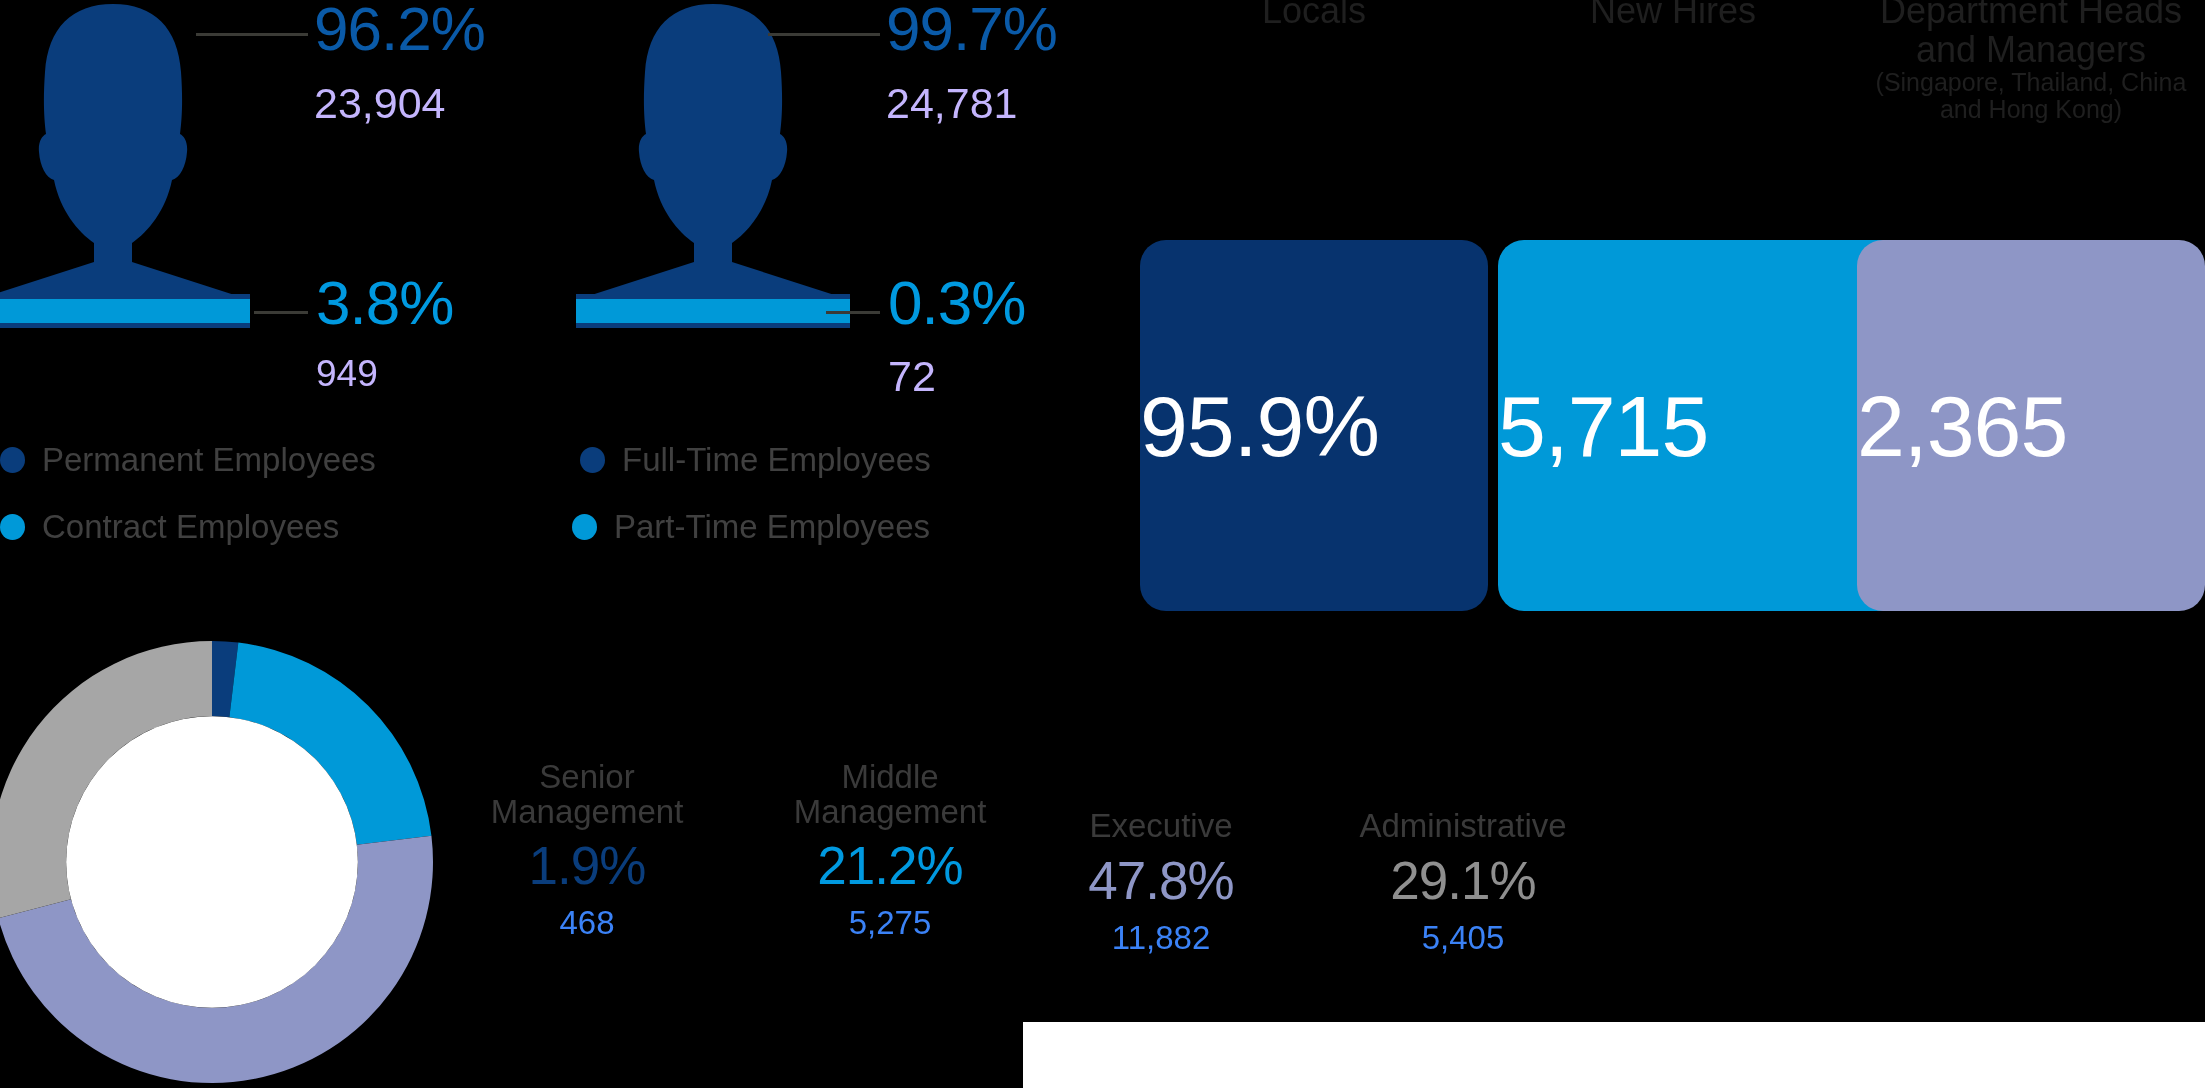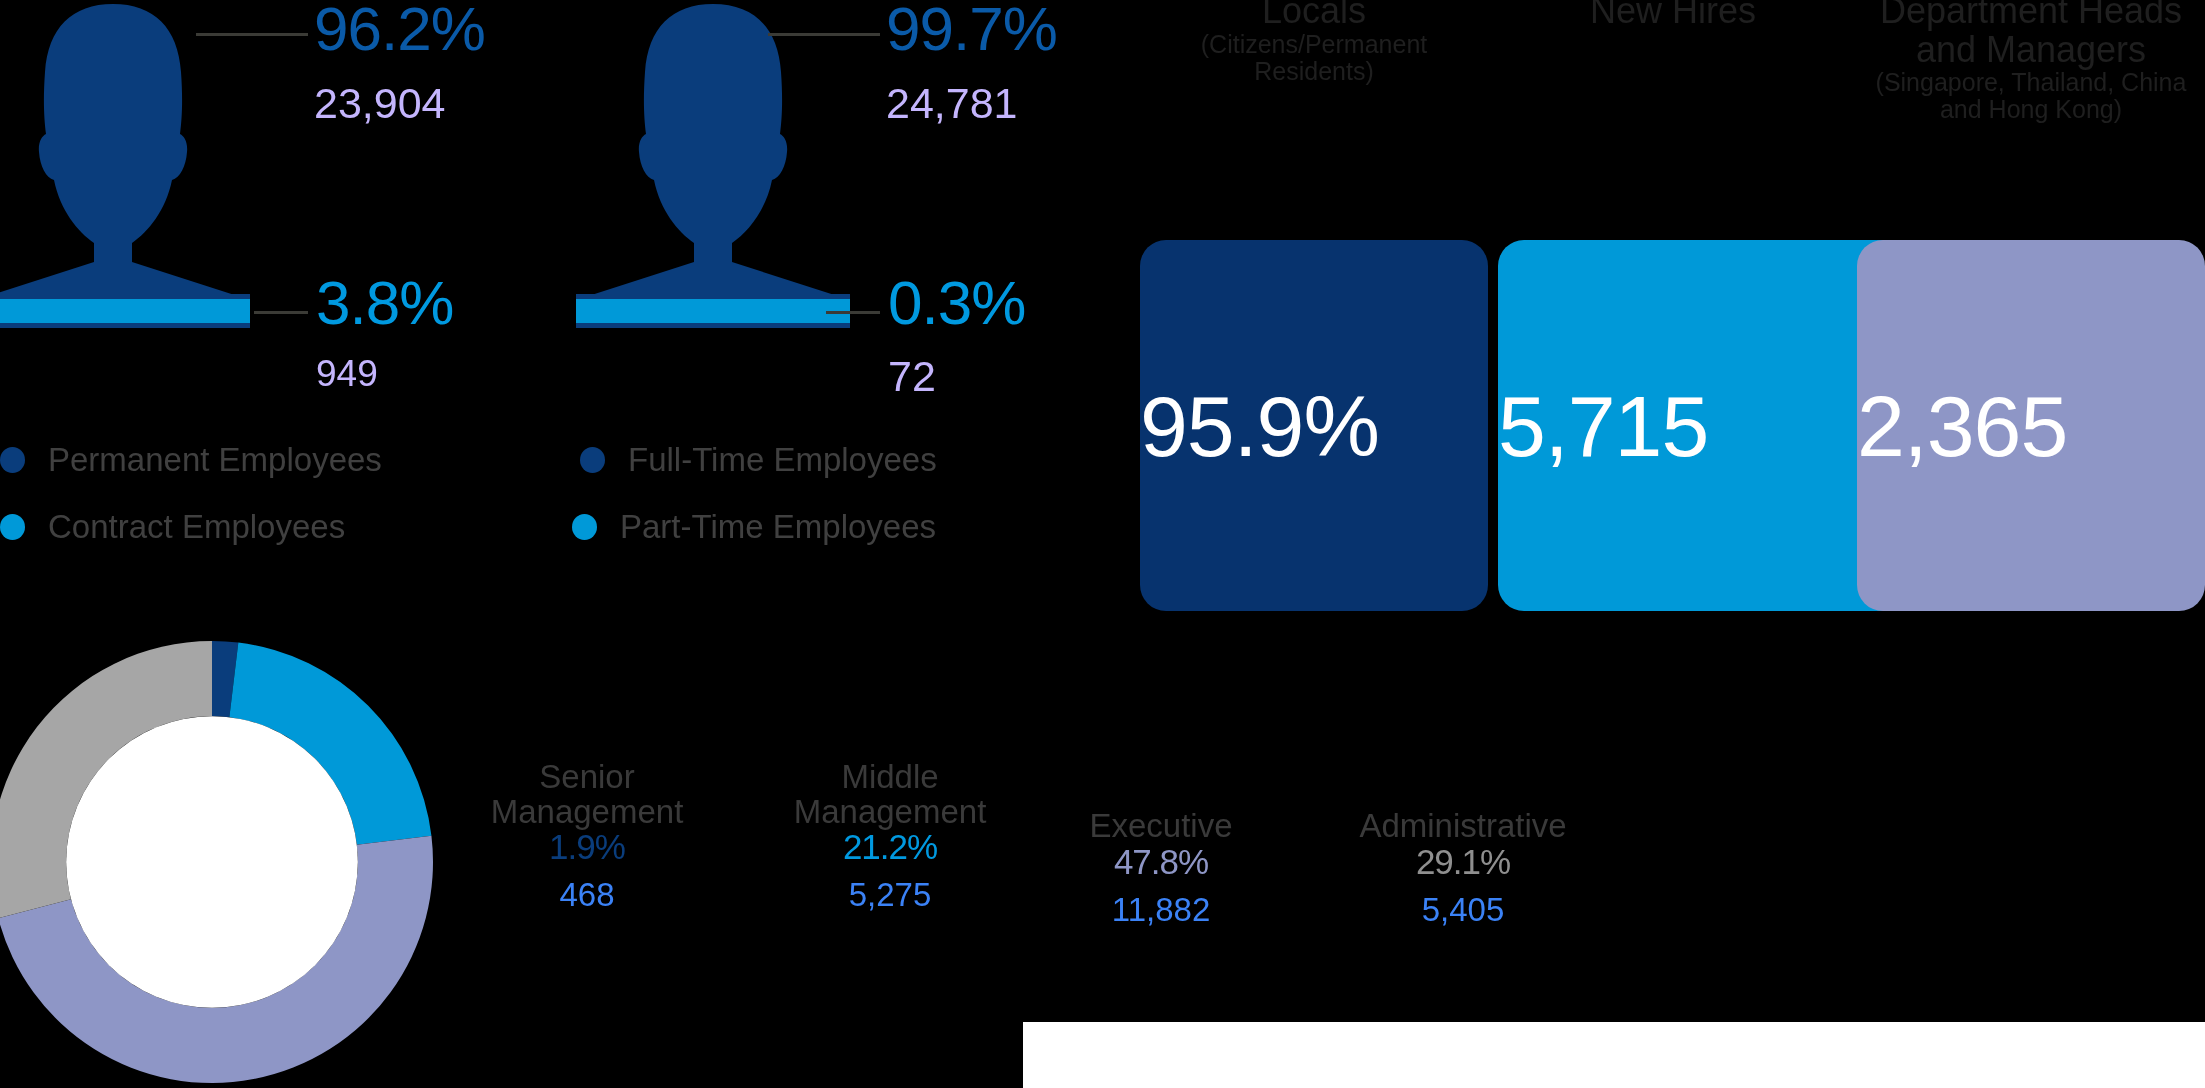--- a/index.html
+++ b/index.html
@@ -43,21 +43,21 @@
     position: absolute;
     height: 3px;
     background: #3b3b36;
   }
 
   
   .legend-row {
     position: absolute;
     display: flex;
     align-items: center;
-    gap: 23px;
+    gap: 17px;
     white-space: nowrap;
   }
   .legend-dot {
     width: 25px;
     height: 26px;
     border-radius: 50%;
     flex: 0 0 auto;
   }
   .legend-text {
     font-family: "Liberation Sans", sans-serif;
@@ -104,23 +104,24 @@
 
   
   .grade-col { position: absolute; text-align: center; width: 230px; }
   .grade-col .g-label {
     font-size: 33px;
     color: #3a3a3a;
     line-height: 1.05;
     display: block;
   }
   .grade-col .g-pct {
-    font-size: 35px;
-    line-height: 1;
-    display: block;
+    font-size: 53px;
+    line-height: 1;
+    display: block;
+    margin-top: 10px;
     letter-spacing: -1px;
   }
   .grade-col .g-count {
     font-size: 33px;
     color: #3b82f6;
     line-height: 1;
     display: block;
     margin-top: 14px;
   }
 
@@ -218,21 +219,20 @@
     <span class="legend-dot" style="background:#0a3d7c;"></span>
     <span class="legend-text">Full-Time Employees</span>
   </div>
   <div class="legend-row" style="left:572px; top:510px;">
     <span class="legend-dot" style="background:#0099d8;"></span>
     <span class="legend-text">Part-Time Employees</span>
   </div>
 
   <div class="kpi-head" style="left:1140px; top:-8px; width:348px;">
     <span class="kpi-title">Locals</span>
-    <span class="kpi-sub">(Citizens/Permanent Residents)</span>
   </div>
   <div class="kpi-card" style="left:1140px; top:240px; width:348px; height:371px; background:#07336e;">
     <span class="kpi-value">95.9%</span>
   </div>
 
   <div class="kpi-head" style="left:1498px; top:-8px; width:350px;">
     <span class="kpi-title">New Hires</span>
     <span class="kpi-sub"></span>
   </div>
   <div class="kpi-card" style="left:1498px; top:240px; width:419px; height:371px; background:#0099d8;">

